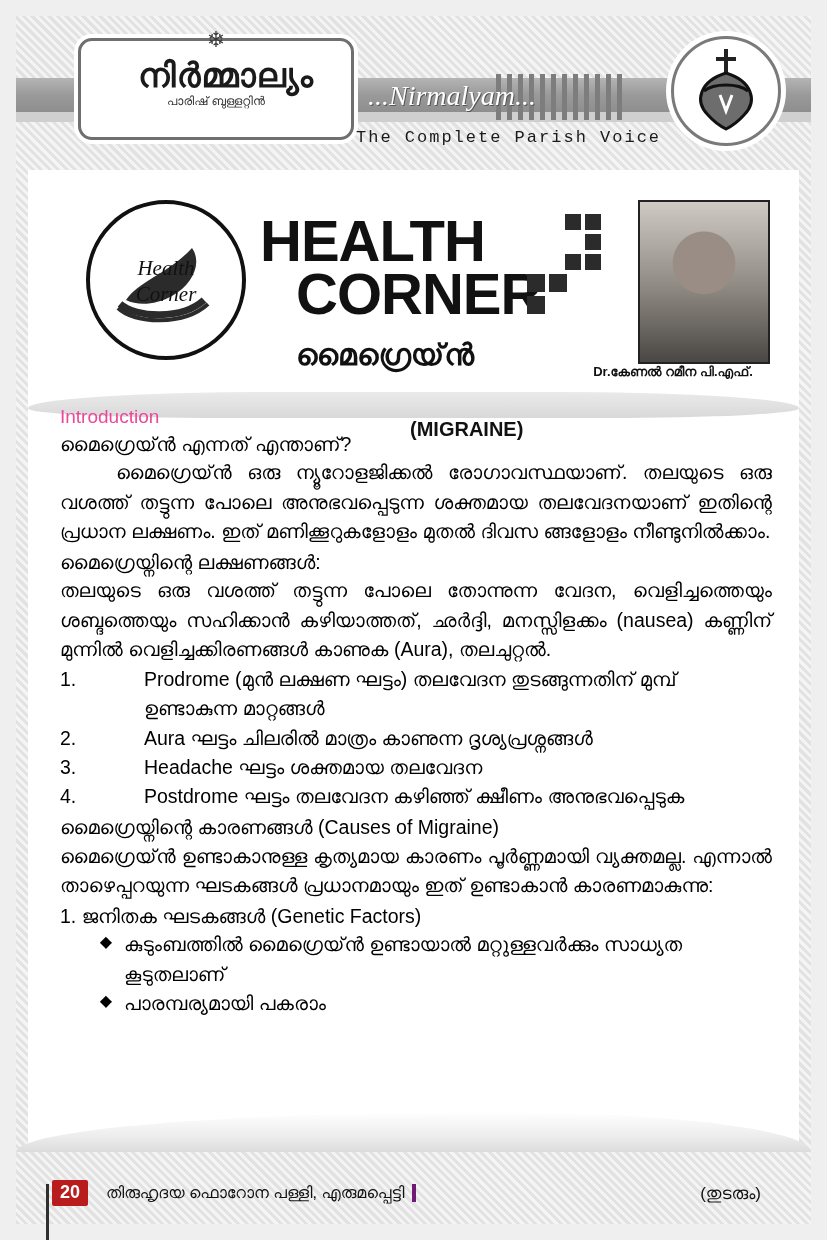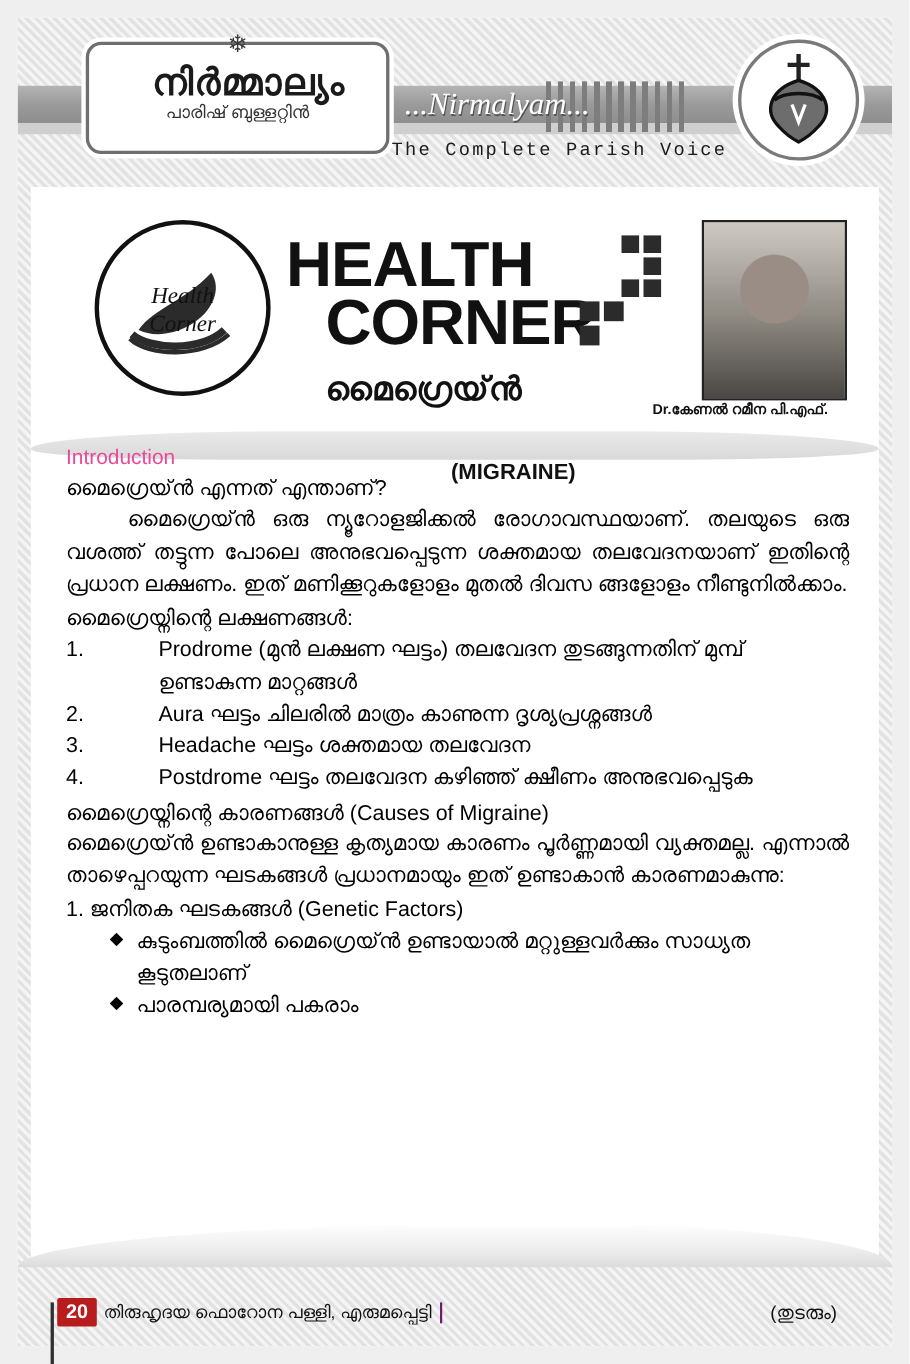--- a/index.html
+++ b/index.html
@@ -85,21 +85,21 @@
     margin-top: 16px;
     font-size: 34px;
     font-weight: bold;
     letter-spacing: 1px;
     color: #1a1a1a;
     font-family: "Liberation Serif", serif;
     padding-left: 20px;
   }
   .logo-sub {
     margin-top: -2px;
-    font-size: 16px;
+    font-size: 12px;
     color: #333;
     font-family: "Liberation Serif", serif;
   }
 
   .nirmalyam-script {
     position: absolute;
     left: 352px; top: 64px;
     font-family: "Liberation Serif", serif;
     font-style: italic;
     font-size: 28px;
@@ -286,23 +286,23 @@
   .page-num {
     background: #b91c1c;
     color: #fff;
     font-weight: bold;
     font-size: 18px;
     padding: 2px 8px 3px 8px;
     border-radius: 2px;
   }
   .footer-text {
     font-size: 16px;
-    margin-left: 6px;
-    color: #111;
-    border-right: 2px solid #701a75;
+    margin-left: 18px;
+    color: #111;
+    border-right: 4px solid #701a75;
     padding-right: 8px;
   }
   .footer-right {
     position: absolute;
     right: 66px; bottom: 36px;
     font-size: 17px;
     color: #111;
   }
   .footer-tab {
     position: absolute;
@@ -383,20 +383,21 @@
 
   <div class="content">
 
     <div class="h-intro">Introduction</div>
 
 
     <p class="head">മൈഗ്രെയ്ൻ എന്നത് എന്താണ്?</p>
     <p class="mal indent">മൈഗ്രെയ്ൻ ഒരു ന്യൂറോളജിക്കൽ രോഗാവസ്ഥയാണ്. തലയുടെ ഒരു വശത്ത് തട്ടുന്ന പോലെ അനുഭവപ്പെടുന്ന ശക്തമായ തലവേദനയാണ് ഇതിന്റെ പ്രധാന ലക്ഷണം. ഇത് മണിക്കൂറുകളോളം മുതൽ ദിവസ ങ്ങളോളം നീണ്ടുനിൽക്കാം.</p>
 
     <p class="head">മൈഗ്രെയ്നിന്റെ ലക്ഷണങ്ങൾ:</p>
+    <p class="mal">തലയുടെ ഒരു വശത്ത് തട്ടുന്ന പോലെ തോന്നുന്ന വേദന, വെളിച്ചത്തെയും ശബ്ദത്തെയും സഹിക്കാൻ കഴിയാത്തത്, ഛർദ്ദി, മനസ്സിളക്കം (nausea) കണ്ണിന് മുന്നിൽ വെളിച്ചക്കിരണങ്ങൾ കാണുക (Aura), തലചുറ്റൽ.</p>
 
 
     <div class="numrow">
       <span class="num">1.</span>
       <span class="txt">Prodrome (മുൻ ലക്ഷണ ഘട്ടം)  തലവേദന തുടങ്ങുന്നതിന് മുമ്പ് ഉണ്ടാകുന്ന മാറ്റങ്ങൾ</span>
     </div>
     <div class="numrow">
       <span class="num">2.</span>
       <span class="txt">Aura ഘട്ടം  ചിലരിൽ മാത്രം കാണുന്ന ദൃശ്യപ്രശ്നങ്ങൾ</span>
     </div>

